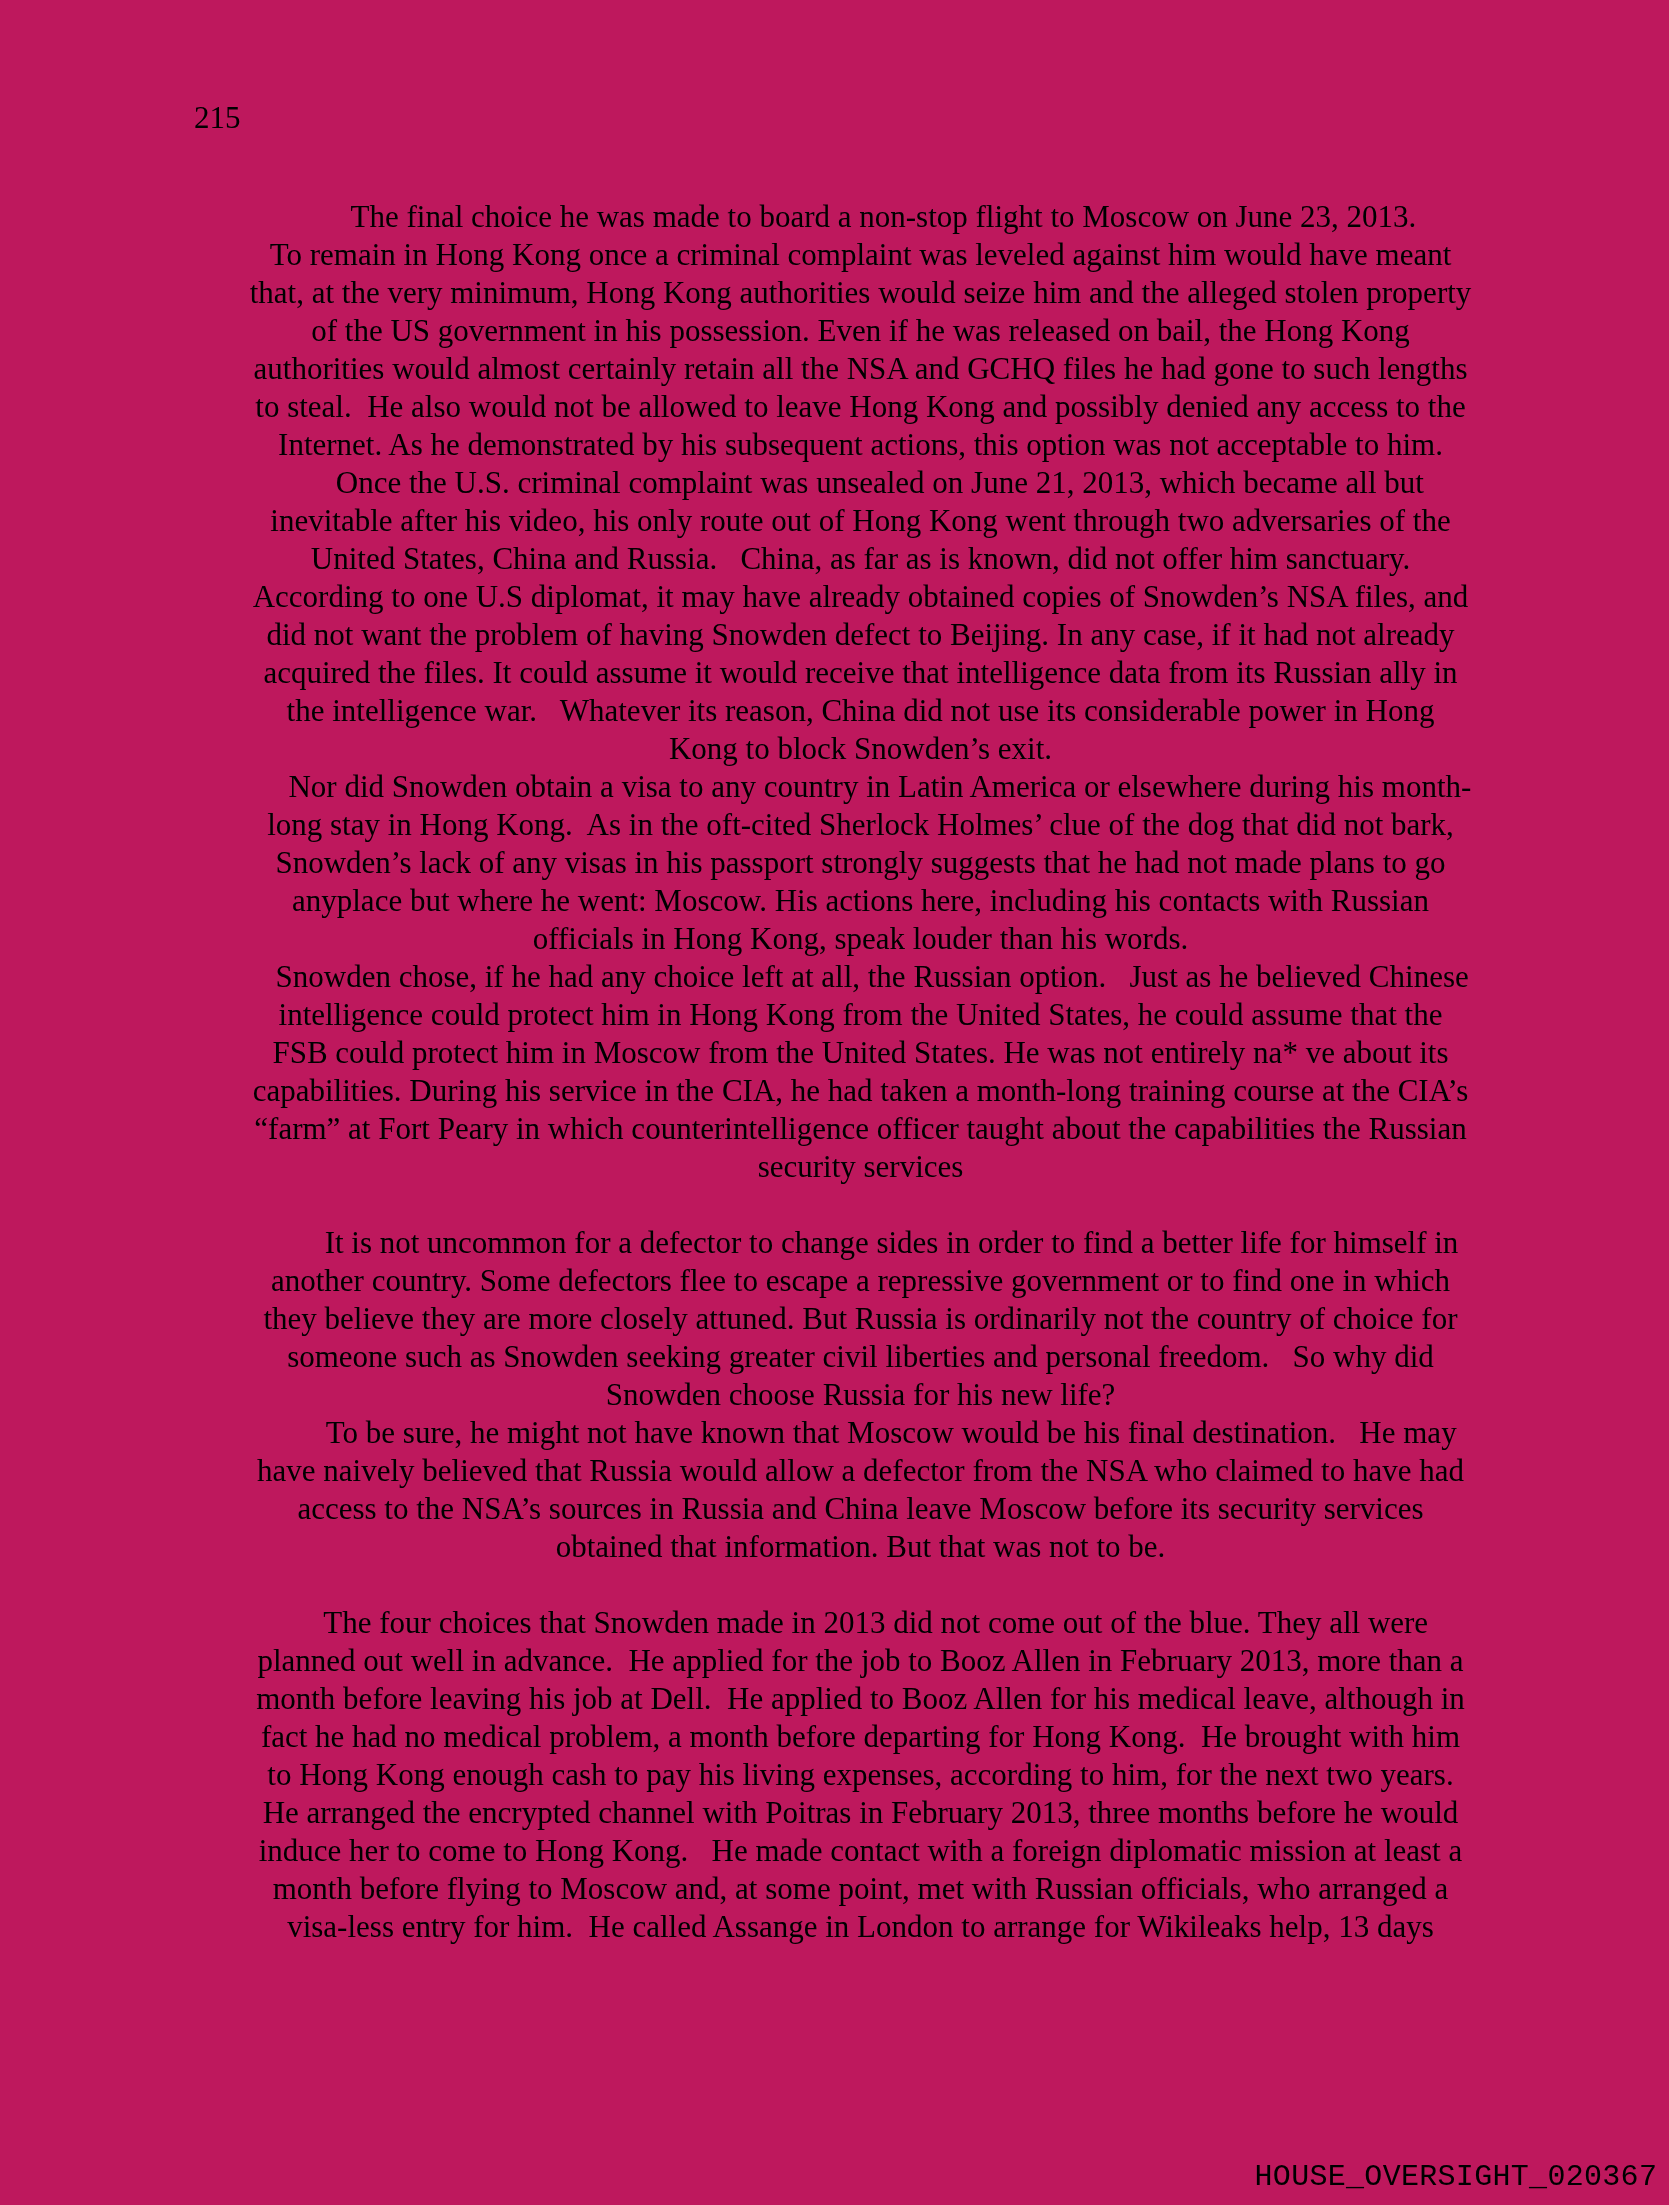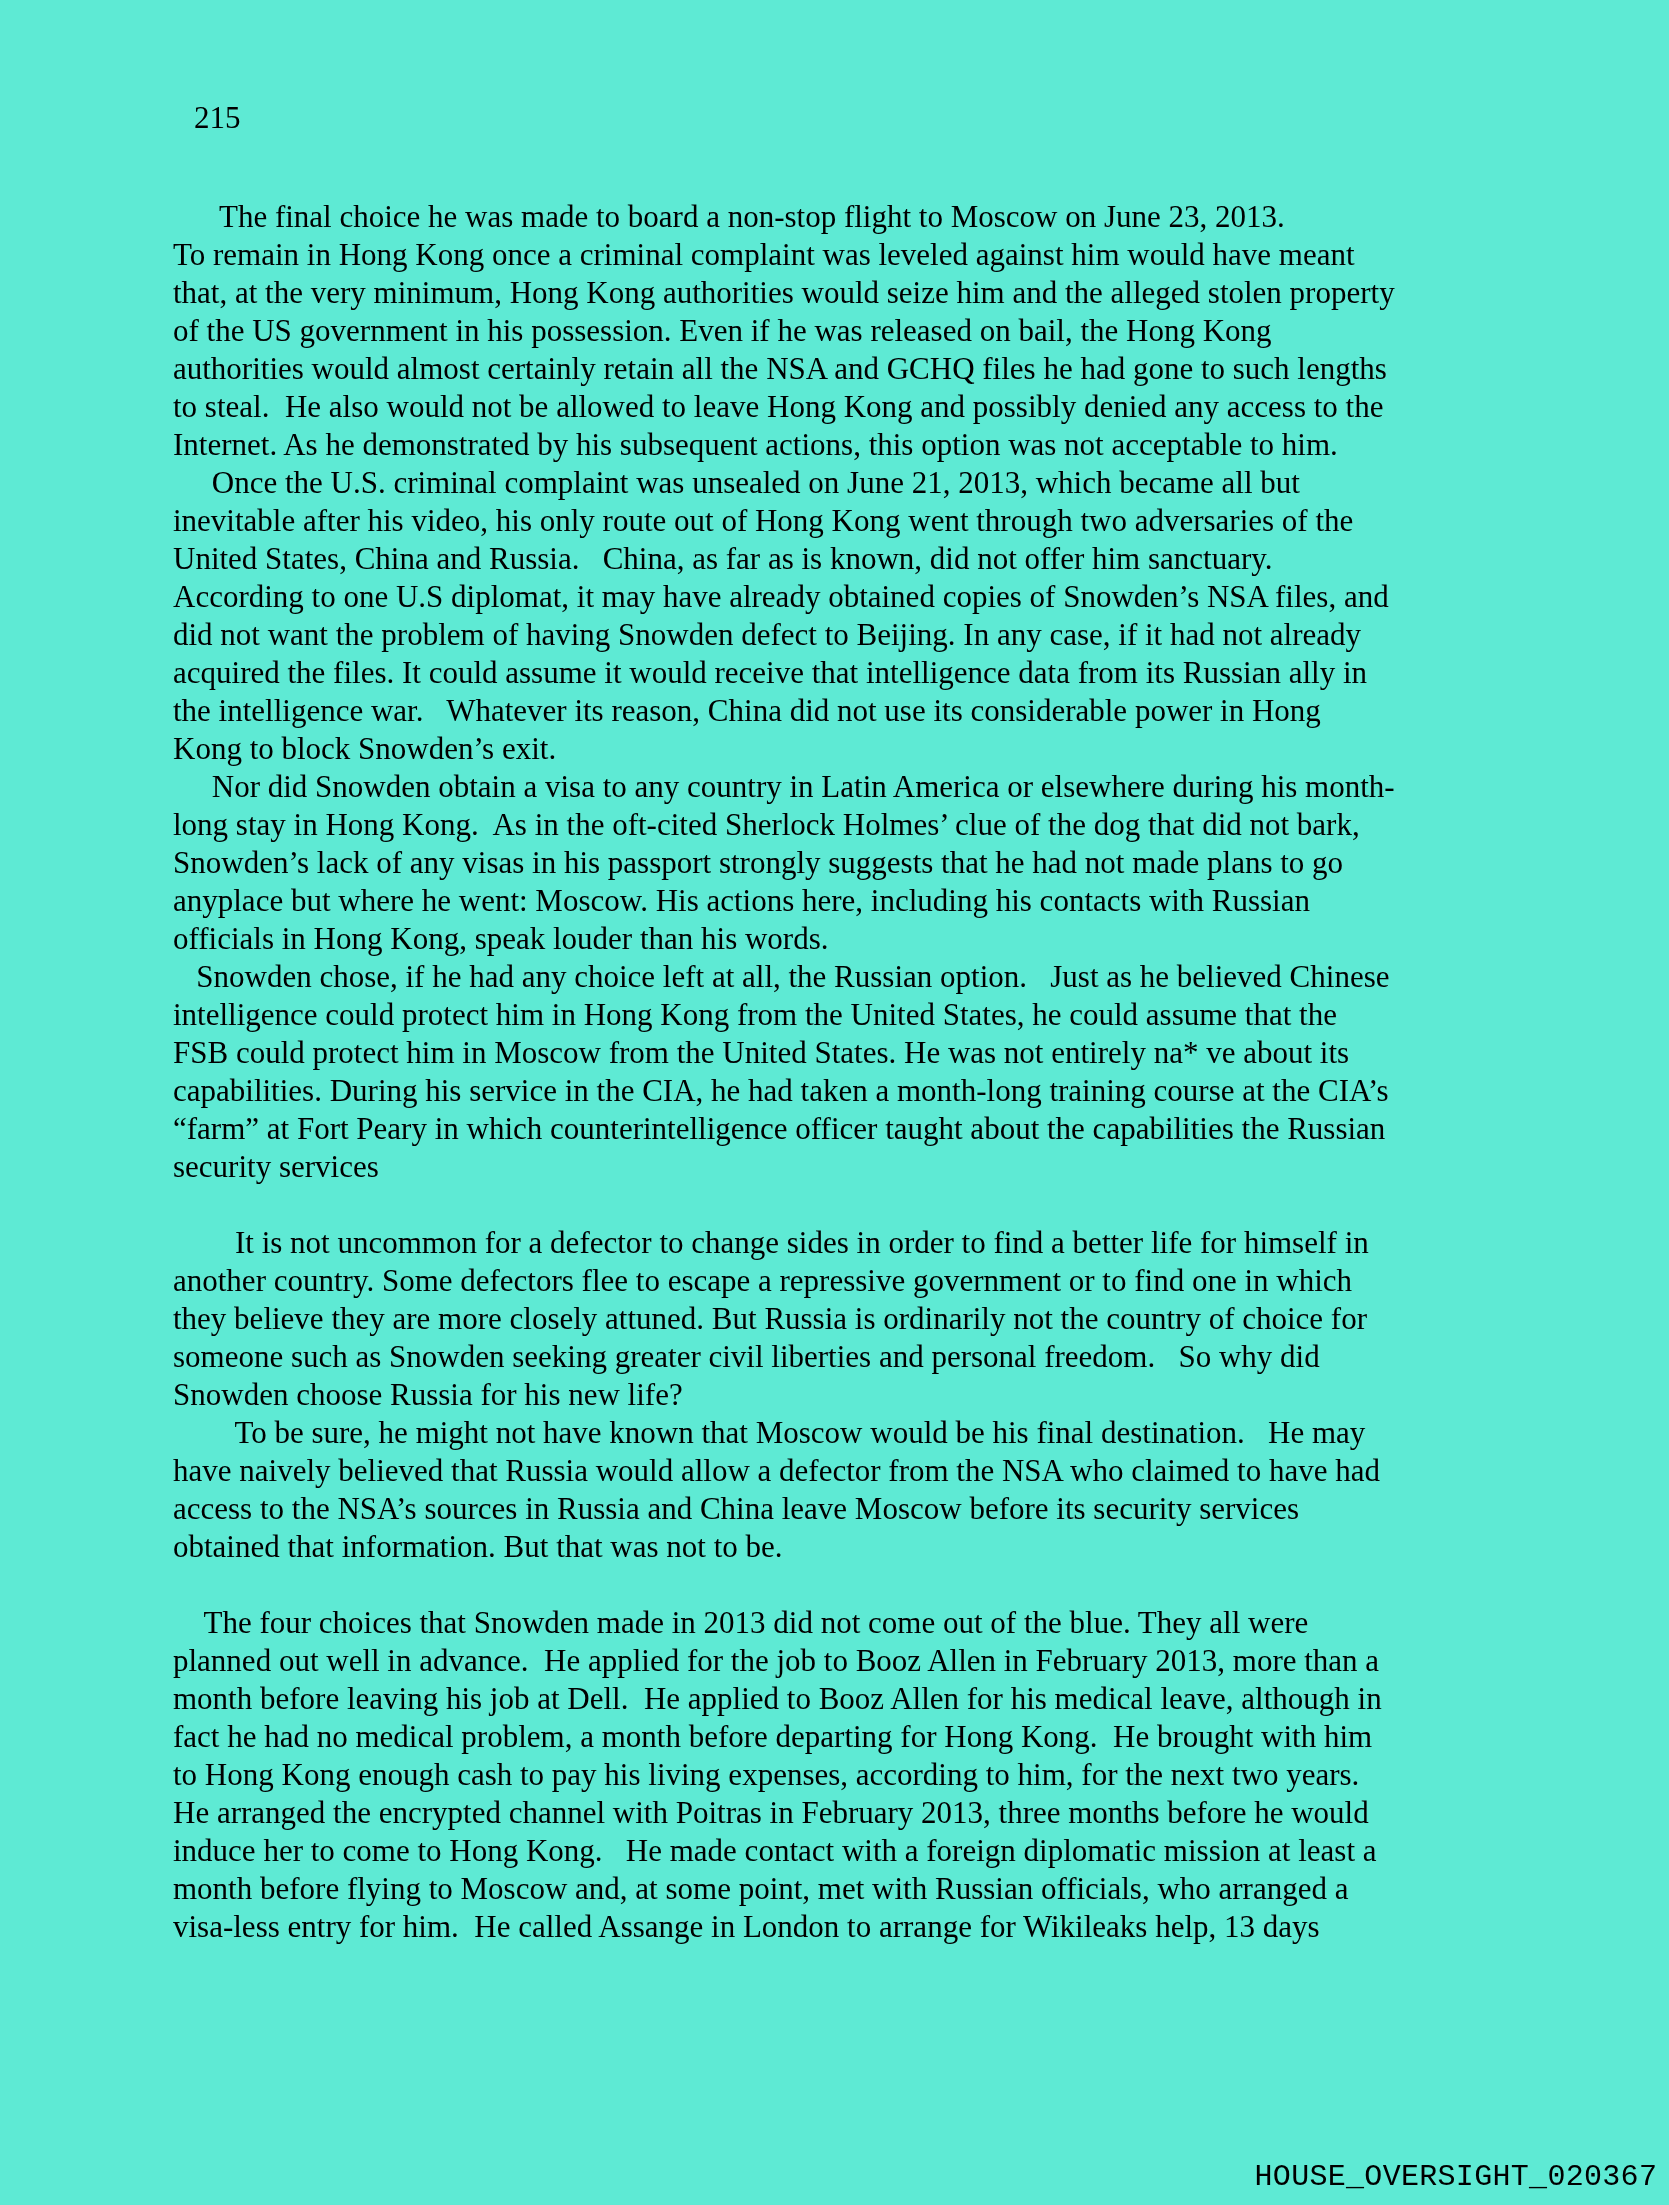--- a/index.html
+++ b/index.html
@@ -4,40 +4,41 @@
 <style>
   html, body {
     margin: 0;
     padding: 0;
     background: #ffffff;
   }
   .page {
     position: relative;
     width: 1669px;
     height: 2205px;
-    background: #5eead4;
+    background: #be185d;
     color: #000000;
     overflow: hidden;
     font-family: "Liberation Serif", serif;
   }
   .page-number {
     position: absolute;
     left: 194px;
     top: 99px;
     font-size: 31px;
     line-height: 38px;
     white-space: pre;
   }
   .body-text {
     position: absolute;
     left: 173px;
     top: 198px;
     width: 1375px;
     font-size: 31px;
     line-height: 38px;
+    text-align: center;
   }
   .paragraph {
     white-space: pre;
     margin: 0;
   }
   .blank-line {
     height: 38px;
   }
   .footer {
     position: absolute;

